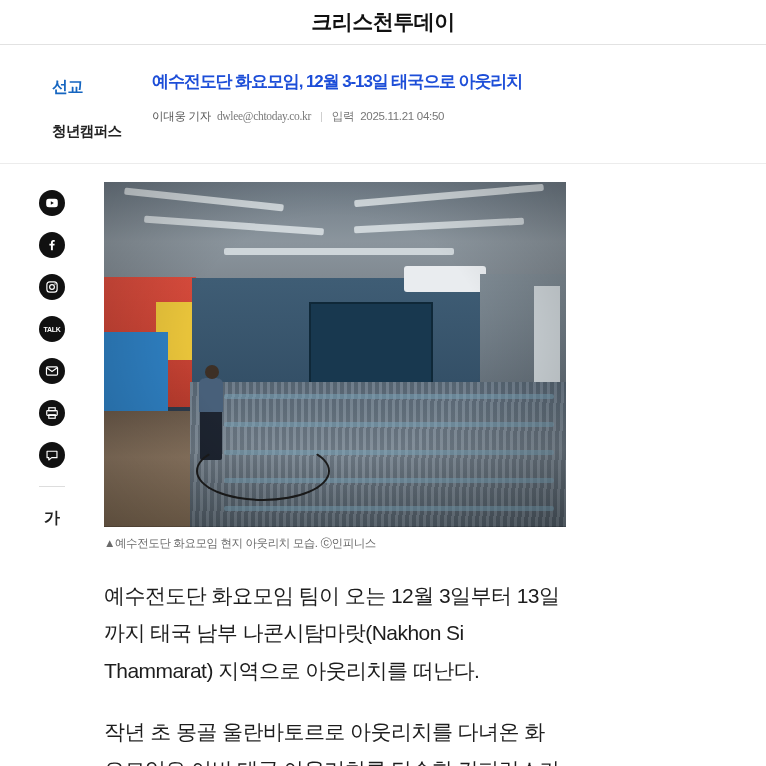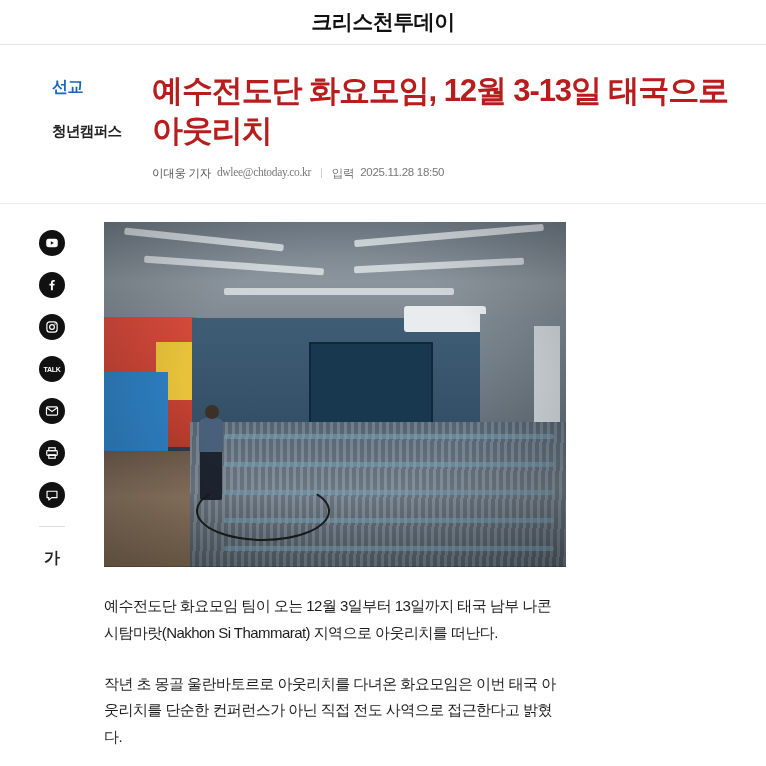--- a/index.html
+++ b/index.html
@@ -59,33 +59,34 @@
     color: #222;
     font-size: 14.5px;
     font-weight: bold;
     letter-spacing: -0.6px;
   }
   .head-col {
     flex: 1 1 auto;
     padding-left: 2px;
   }
   .headline {
-    font-size: 31px;
+    font-size: 17px;
     font-weight: bold;
     line-height: 1.28;
     letter-spacing: -1.1px;
-    color: #b91c1c;
+    color: #1d4ed8;
     margin: 0;
   }
   .byline {
     margin-top: 16px;
     font-size: 11.5px;
     color: #777;
     letter-spacing: -0.3px;
     display: flex;
+    align-items: center;
     gap: 6px;
   }
   .byline .author {
     color: #555;
   }
   .byline .email {
     color: #7a7a7a;
     font-family: Liberation Serif, serif;
   }
   .byline .sep {
@@ -228,21 +229,21 @@
     font-size: 11.5px;
     color: #6a6a6a;
     letter-spacing: -0.4px;
   }
 
   .article-body {
     margin-top: 26px;
     width: 462px;
   }
   .para {
-    font-size: 15px;
+    font-size: 21px;
     line-height: 1.78;
     letter-spacing: -0.55px;
     color: #1d1d1d;
     margin: 0 6px 24px 0;
   }
   .para:last-child { margin-bottom: 0; }
 </style>
 </head>
 <body>
 
@@ -257,21 +258,21 @@
       <div class="cat-main">선교</div>
       <div class="cat-sub">청년캠퍼스</div>
     </div>
     <div class="head-col">
       <h1 class="headline">예수전도단 화요모임, 12월 3-13일 태국으로 아웃리치</h1>
       <div class="byline">
         <span class="author">이대웅 기자</span>
         <span class="email">dwlee@chtoday.co.kr</span>
         <span class="sep">|</span>
         <span class="date-label">입력</span>
-        <span class="date">2025.11.28 18:50</span>
+        <span class="date">2025.11.21 04:50</span>
       </div>
     </div>
   </div>
 
   <div class="body-wrap">
 
     <div class="share-rail">
 
       <div class="share-btn">
         <svg width="14" height="14" viewBox="0 0 24 24" aria-hidden="true">
@@ -348,20 +349,21 @@
         <div class="ph-rowline" style="left:120px;top:296px;width:330px;"></div>
         <div class="ph-rowline" style="left:120px;top:324px;width:330px;"></div>
         <div class="ph-speaker-body"></div>
         <div class="ph-speaker-shirt"></div>
         <div class="ph-speaker-head"></div>
         <div class="ph-cable"></div>
         <div class="ph-floorline"></div>
         <div class="ph-vignette"></div>
       </div>
 
+      <div class="photo-caption">▲예수전도단 화요모임 현지 아웃리치 모습. ⓒ인피니스</div>
 
       <div class="article-body">
         <p class="para">예수전도단 화요모임 팀이 오는 12월 3일부터 13일까지 태국 남부 나콘시탐마랏(Nakhon Si Thammarat) 지역으로 아웃리치를 떠난다.</p>
         <p class="para">작년 초 몽골 울란바토르로 아웃리치를 다녀온 화요모임은 이번 태국 아웃리치를 단순한 컨퍼런스가 아닌 직접 전도 사역으로 접근한다고 밝혔다.</p>
       </div>
 
     </div>
   </div>
 </div>
 

